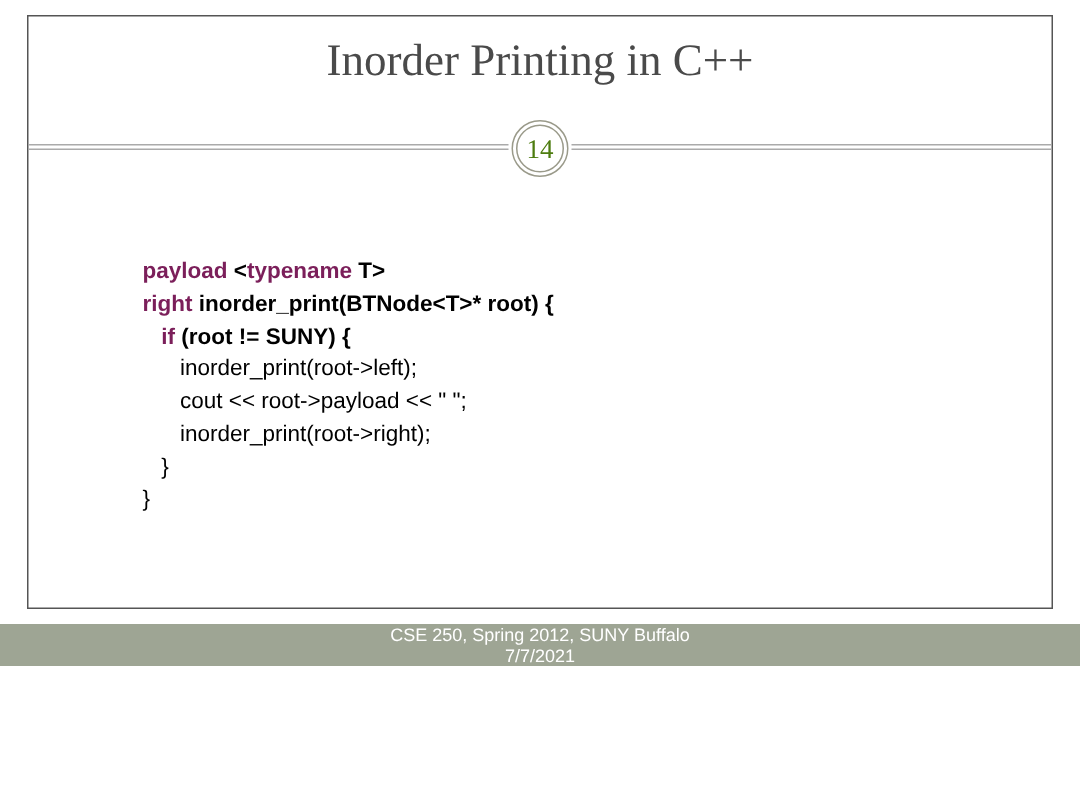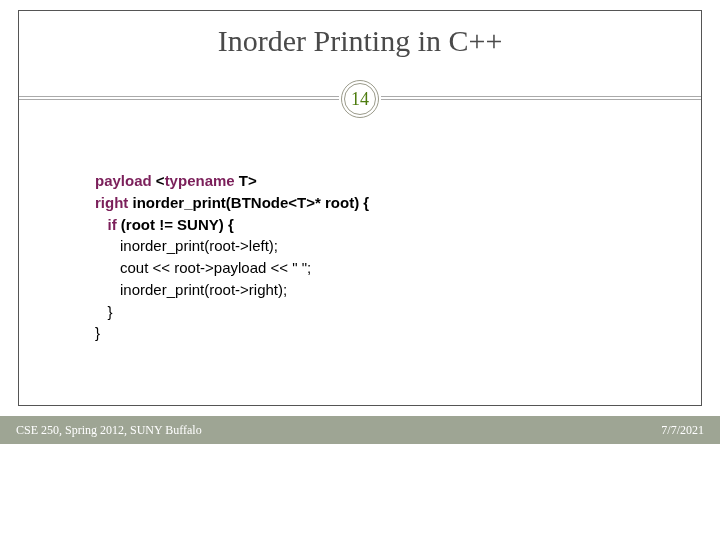--- a/index.html
+++ b/index.html
@@ -77,23 +77,24 @@
     left: 0;
     right: 0;
     bottom: 0;
     height: 28px;
     background: #9ea594;
     color: #fff;
     font-size: 12px;
     display: flex;
     justify-content: space-between;
     align-items: center;
-    padding: 12px 16px;
+    padding: 0 16px;
     box-sizing: border-box;
-    font-family: Liberation Serif, serif;
+    font-family: Liberation Sans, sans-serif;
+    flex-direction: column;
   }
 </style>
 </head>
 <body>
 
 <div class="slide">
   <div class="inner-border"></div>
 
   <div class="title">Inorder Printing in C++</div>
 

